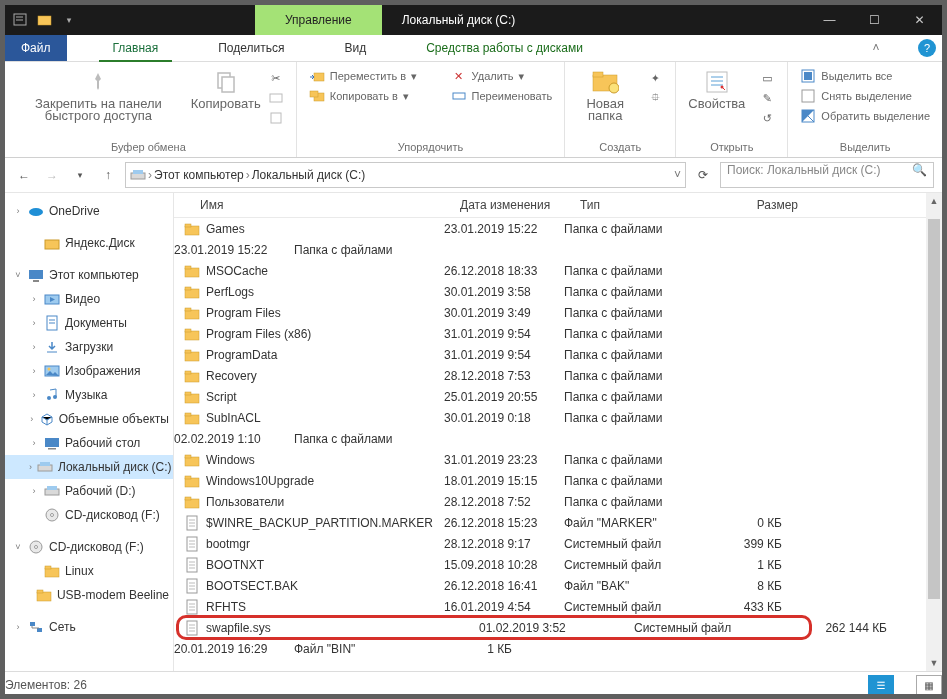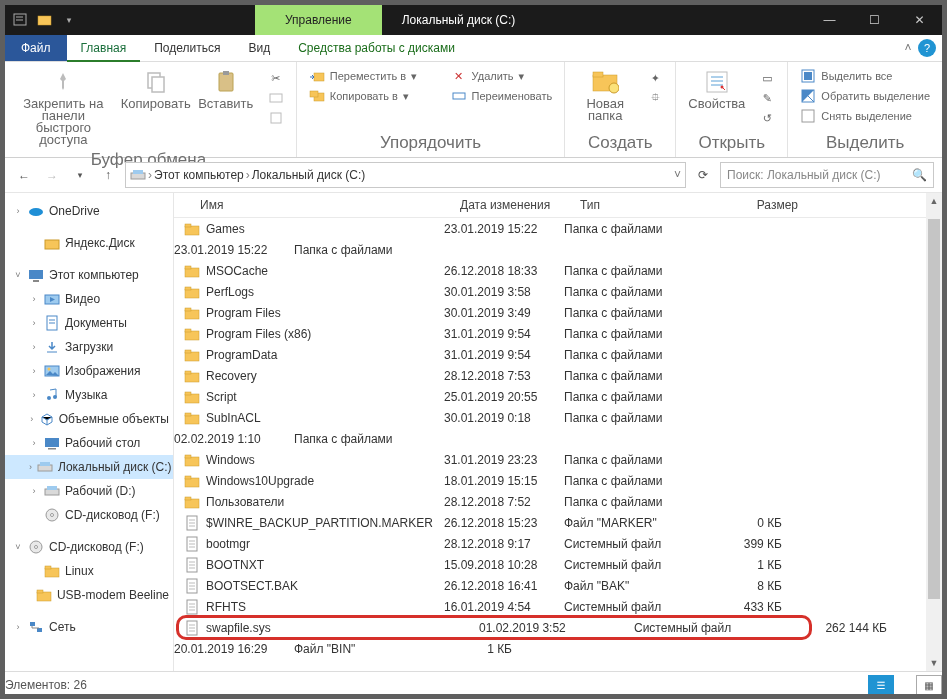--- a/index.html
+++ b/index.html
@@ -5,45 +5,45 @@
 html,body{margin:0;padding:0;font-family:"Segoe UI",Tahoma,sans-serif;font-size:12px;color:#333;background:#fff;}
 .wrapper{width:947px;height:699px;box-sizing:border-box;border:5px solid #5f5f5f;background:#fff;position:relative;overflow:hidden;}
 .titlebar{height:30px;background:#1b1b1b;display:flex;align-items:stretch;color:#fff;}
 .titlebar .qat{display:flex;align-items:center;gap:8px;padding:0 8px;}
 .titlebar .qat-icon{width:16px;height:16px;display:flex;align-items:center;justify-content:center;color:#aaa;}
 .titlebar .ctx-tab{background:#a4e276;color:#242424;display:flex;align-items:center;justify-content:center;padding:0 30px;font-size:12px;margin-left:170px;}
 .titlebar .title{flex:1;display:flex;align-items:center;padding-left:20px;color:#fff;}
 .titlebar .winbtns{display:flex;}
 .titlebar .winbtn{width:45px;display:flex;align-items:center;justify-content:center;color:#ccc;font-size:12px;}
 .titlebar .winbtn.close{color:#ccc;}
-.menubar{height:26px;background:#fff;display:flex;align-items:stretch;border-bottom:1px solid #ddd;}
+.menubar{height:26px;background:#fff;display:flex;align-items:stretch;border-bottom:1px solid #ddd;gap:32px;}
 .menubar .file{background:#2b579a;color:#fff;padding:0 16px;display:flex;align-items:center;}
 .menubar .tab{padding:0 14px;display:flex;align-items:center;color:#333;}
 .menubar .tab.active{color:#1a6f3b;border-bottom:2px solid #2b7d2b;margin-bottom:-1px;}
 .menubar .tab.ctx{color:#1b6d1b;}
 .menubar .spacer{flex:1;}
 .menubar .help{width:26px;display:flex;align-items:center;justify-content:center;color:#fff;background:#2094d3;border-radius:50%;width:18px;height:18px;align-self:center;margin-right:6px;font-size:11px;}
 .menubar .collapse{width:20px;display:flex;align-items:center;justify-content:center;color:#777;}
 .ribbon{height:95px;background:#fff;border-bottom:1px solid #d0d0d0;display:flex;}
 .rgroup{border-right:1px solid #e3e3e3;padding:4px 8px;display:flex;flex-direction:column;justify-content:space-between;}
 .rgroup .top{flex:1;display:flex;align-items:flex-start;gap:6px;}
-.rgroup .lbl{text-align:center;color:#6f6f6f;font-size:17px;padding-top:2px;}
+.rgroup .lbl{text-align:center;color:#6f6f6f;font-size:11px;padding-top:2px;}
 .bigbtn{display:flex;flex-direction:column;align-items:center;justify-content:center;gap:2px;padding:2px 4px;min-width:56px;}
 .bigbtn .ic{width:28px;height:28px;display:flex;align-items:center;justify-content:center;}
 .bigbtn .txt{font-size:13px;text-align:center;line-height:12px;color:#666;}
 .smallbtn{display:flex;align-items:center;gap:5px;font-size:11px;color:#666;padding:2px 4px;white-space:nowrap;}
 .smallbtn .ic{width:16px;height:16px;display:flex;align-items:center;justify-content:center;}
 .stackv{display:flex;flex-direction:column;gap:0px;}
 .navbar{height:34px;display:flex;align-items:center;gap:6px;padding:0 8px;border-bottom:1px solid #e6e6e6;}
 .navbtn{width:22px;height:22px;display:flex;align-items:center;justify-content:center;color:#555;}
 .breadcrumb{flex:1;height:24px;border:1px solid #c9c9c9;display:flex;align-items:center;padding:0 4px;gap:2px;background:#fff;}
 .bc-part{display:flex;align-items:center;gap:4px;color:#333;}
 .bc-sep{color:#888;}
 .navend{display:flex;align-items:center;gap:4px;color:#777;}
-.searchbox{width:200px;height:24px;border:1px solid #c9c9c9;display:flex;align-items:center;padding:0 6px;color:#888;gap:6px;}
+.searchbox{width:200px;height:24px;border:1px solid #c9c9c9;display:flex;padding:0 6px;color:#888;gap:6px;}
 .body{display:flex;height:calc(100% - 30px - 26px - 95px - 34px - 26px);}
 .sidebar{width:168px;border-right:1px solid #e6e6e6;overflow:hidden;padding-top:6px;}
 .tv-item{display:flex;align-items:center;gap:5px;padding:2px 4px 2px 8px;white-space:nowrap;height:20px;}
 .tv-item.sel{background:#cde8ff;}
 .tv-item .exp{width:10px;color:#777;font-size:9px;text-align:center;}
 .tv-item.indent1{padding-left:24px;}
 .tv-ic{width:16px;height:16px;display:flex;align-items:center;justify-content:center;}
 .filepane{flex:1;position:relative;overflow:hidden;}
 .cols{display:flex;border-bottom:1px solid #eaeaea;height:24px;align-items:center;color:#444;font-size:12px;}
 .c-name{width:260px;padding-left:26px;}
@@ -122,29 +122,20 @@
       </div>
       <div class="bigbtn">
         <span class="ic">
               <svg width="24" height="24">
                 <rect x="4" y="3" width="12" height="15" fill="none" stroke="#bcbcbc" stroke-width="1.5"></rect>
                 <rect x="8" y="7" width="12" height="15" fill="#fff" stroke="#bcbcbc" stroke-width="1.5"></rect>
               </svg>
             </span>
         <span class="txt">Копировать</span>
       </div>
-      <div class="bigbtn">
-        <span class="ic">
-              <svg width="24" height="24">
-                <rect x="5" y="3" width="14" height="18" rx="1" fill="#d9c087" stroke="#bba253"></rect>
-                <rect x="9" y="1" width="6" height="4" fill="#9a9a9a"></rect>
-              </svg>
-            </span>
-        <span class="txt">Вставить</span>
-      </div>
       <div class="stackv" style="margin-top:2px;">
         <div class="smallbtn">
               <span class="ic">✂</span>
             </div>
         <div class="smallbtn">
               <span class="ic">
                 <svg width="14" height="14">
                   <rect x="1" y="3" width="12" height="8" fill="none" stroke="#bcbcbc"></rect>
                 </svg>
               </span>
@@ -253,34 +244,34 @@
                 <svg width="14" height="14">
                   <rect x="1" y="1" width="12" height="12" fill="none" stroke="#4a88c7"></rect>
                   <rect x="3" y="3" width="8" height="8" fill="#4a88c7"></rect>
                 </svg>
               </span>
               <span>Выделить все</span>
             </div>
         <div class="smallbtn">
               <span class="ic">
                 <svg width="14" height="14">
+                  <rect x="1" y="1" width="12" height="12" fill="none" stroke="#9a9a9a"></rect>
+                </svg>
+              </span>
+              <span>Снять выделение</span>
+            </div>
+        <div class="smallbtn">
+              <span class="ic">
+                <svg width="14" height="14">
                   <rect x="1" y="1" width="12" height="12" fill="none" stroke="#4a88c7"></rect>
                   <path d="M1 1L13 13" stroke="#4a88c7"></path>
                   <path d="M1 13L1 1L13 1z" fill="#4a88c7"></path>
                 </svg>
               </span>
               <span>Обратить выделение</span>
-            </div>
-        <div class="smallbtn">
-              <span class="ic">
-                <svg width="14" height="14">
-                  <rect x="1" y="1" width="12" height="12" fill="none" stroke="#9a9a9a"></rect>
-                </svg>
-              </span>
-              <span>Снять выделение</span>
             </div>
       </div>
     </div>
     <div class="lbl">Выделить</div>
   </div>
 </div>
 
 <div class="navbar">
   <div class="navbtn">←</div>
   <div class="navbtn" style="color:#bbb;">→</div>

